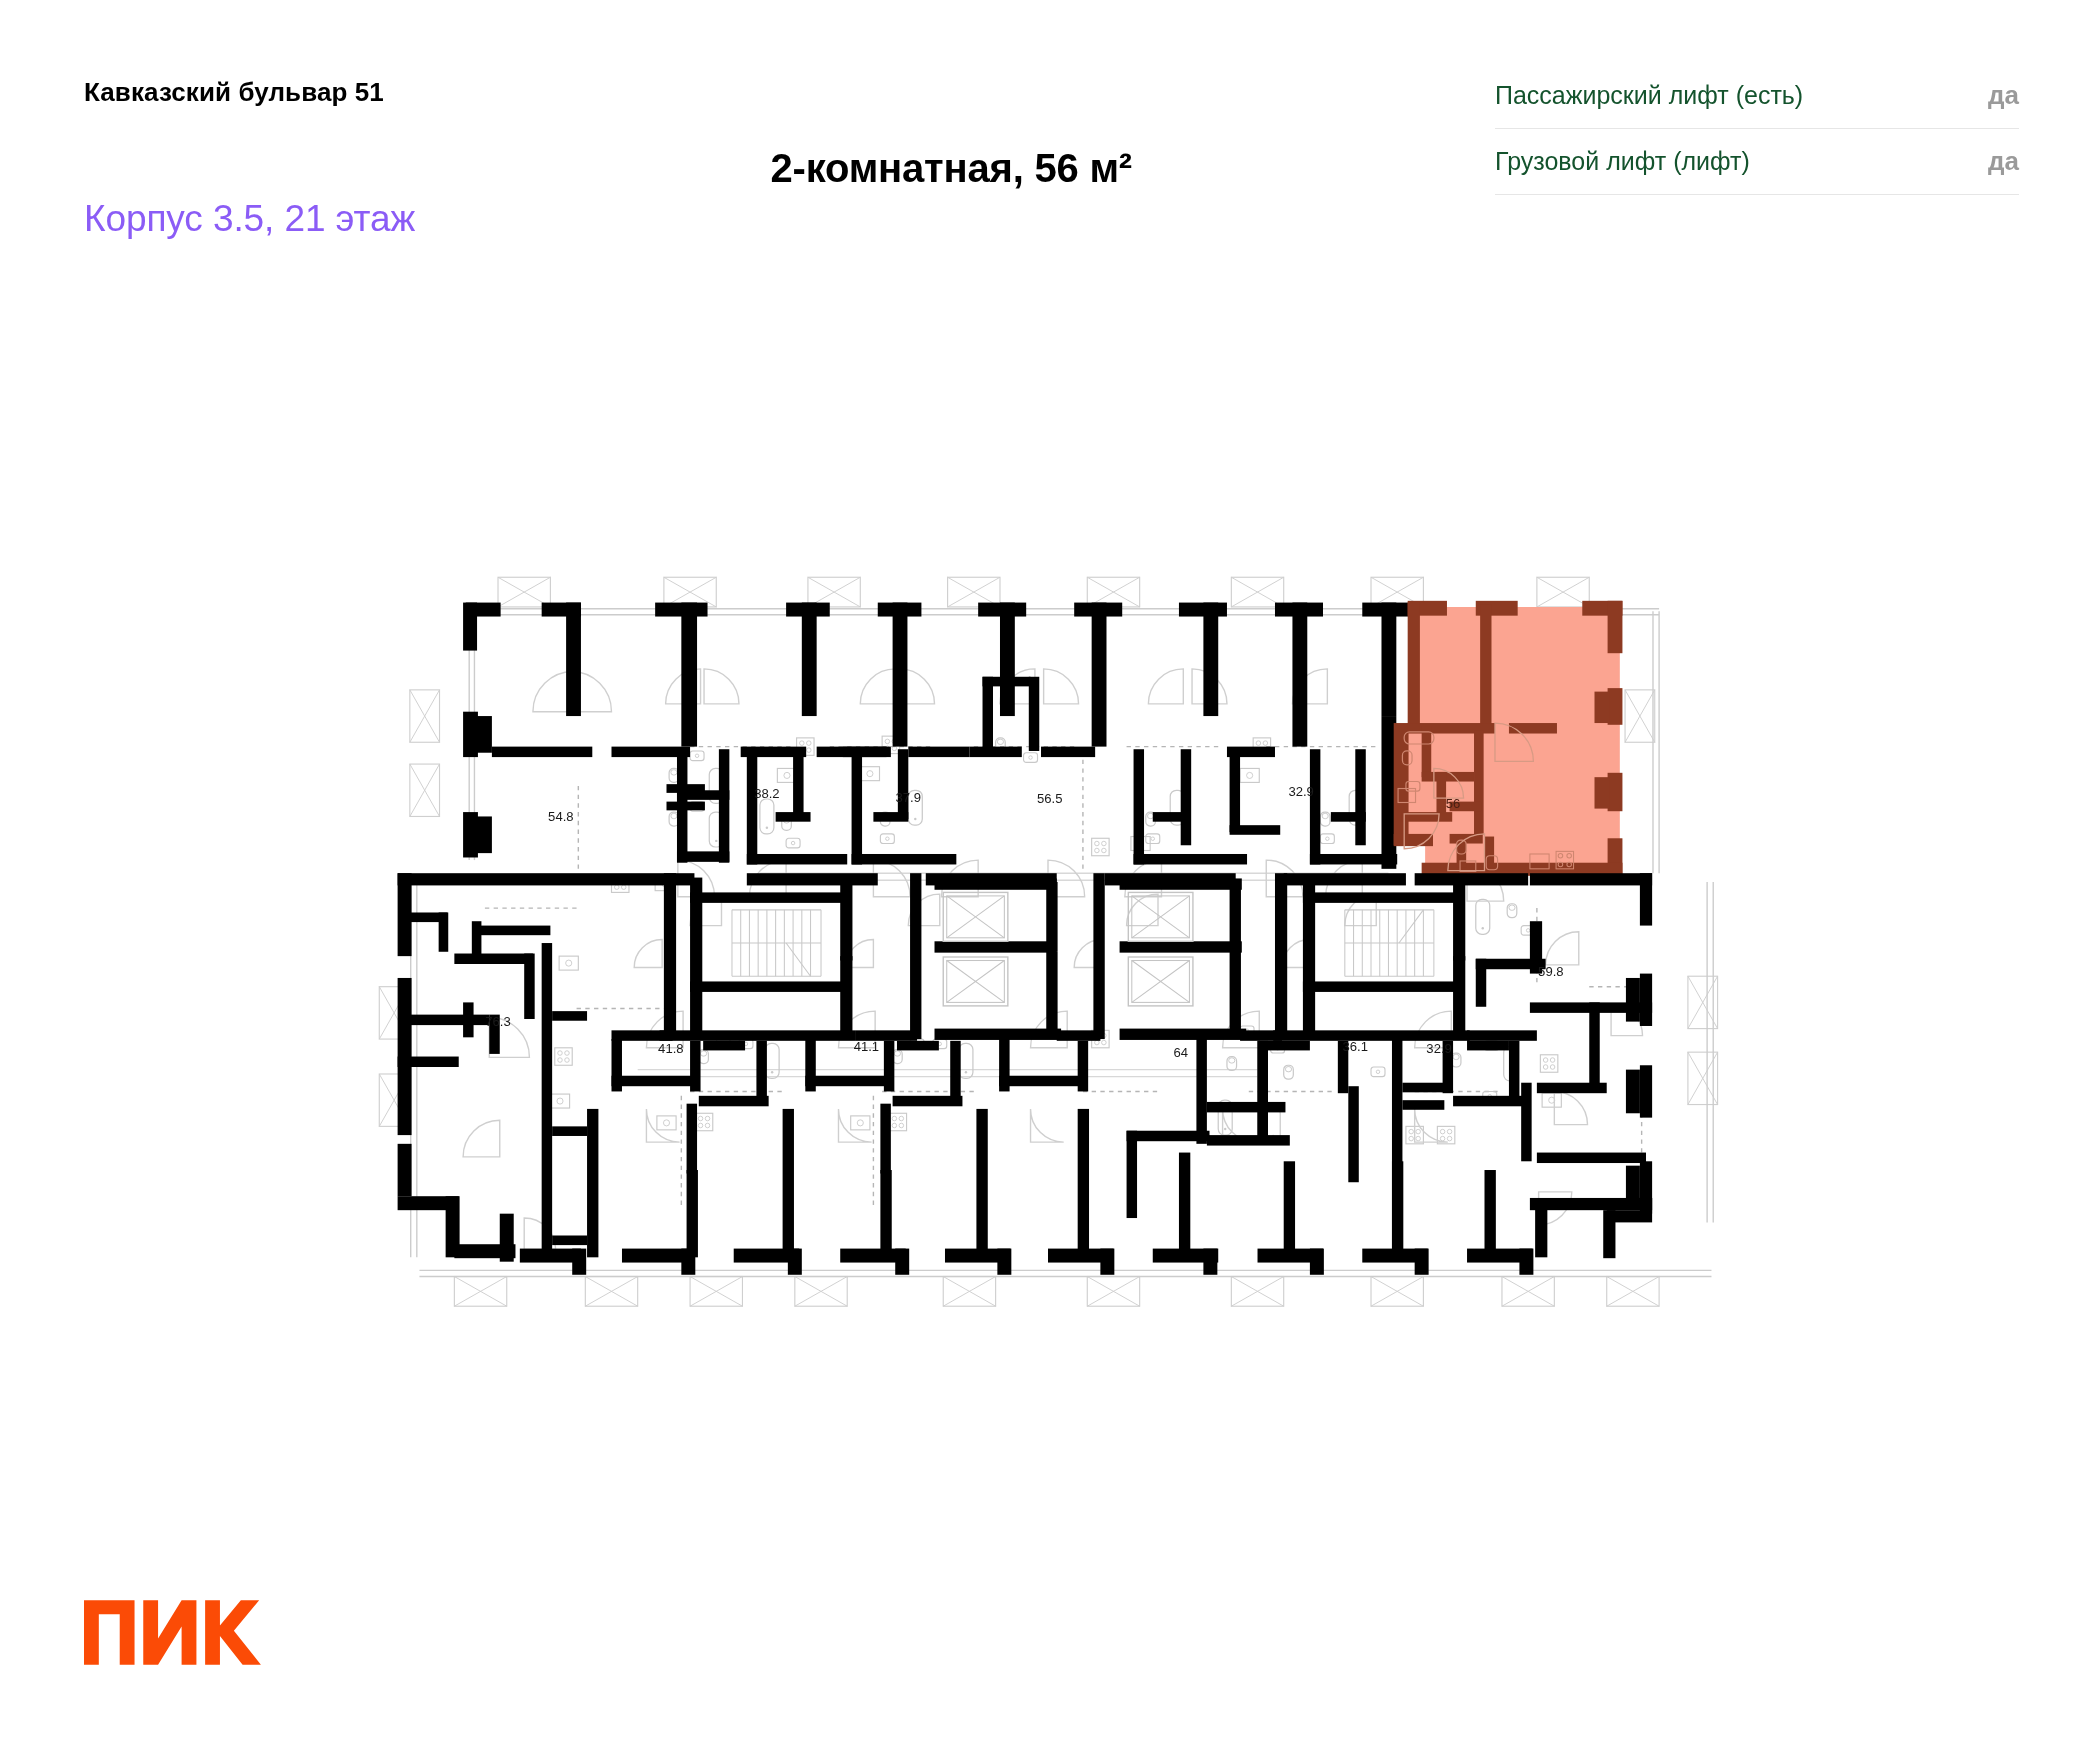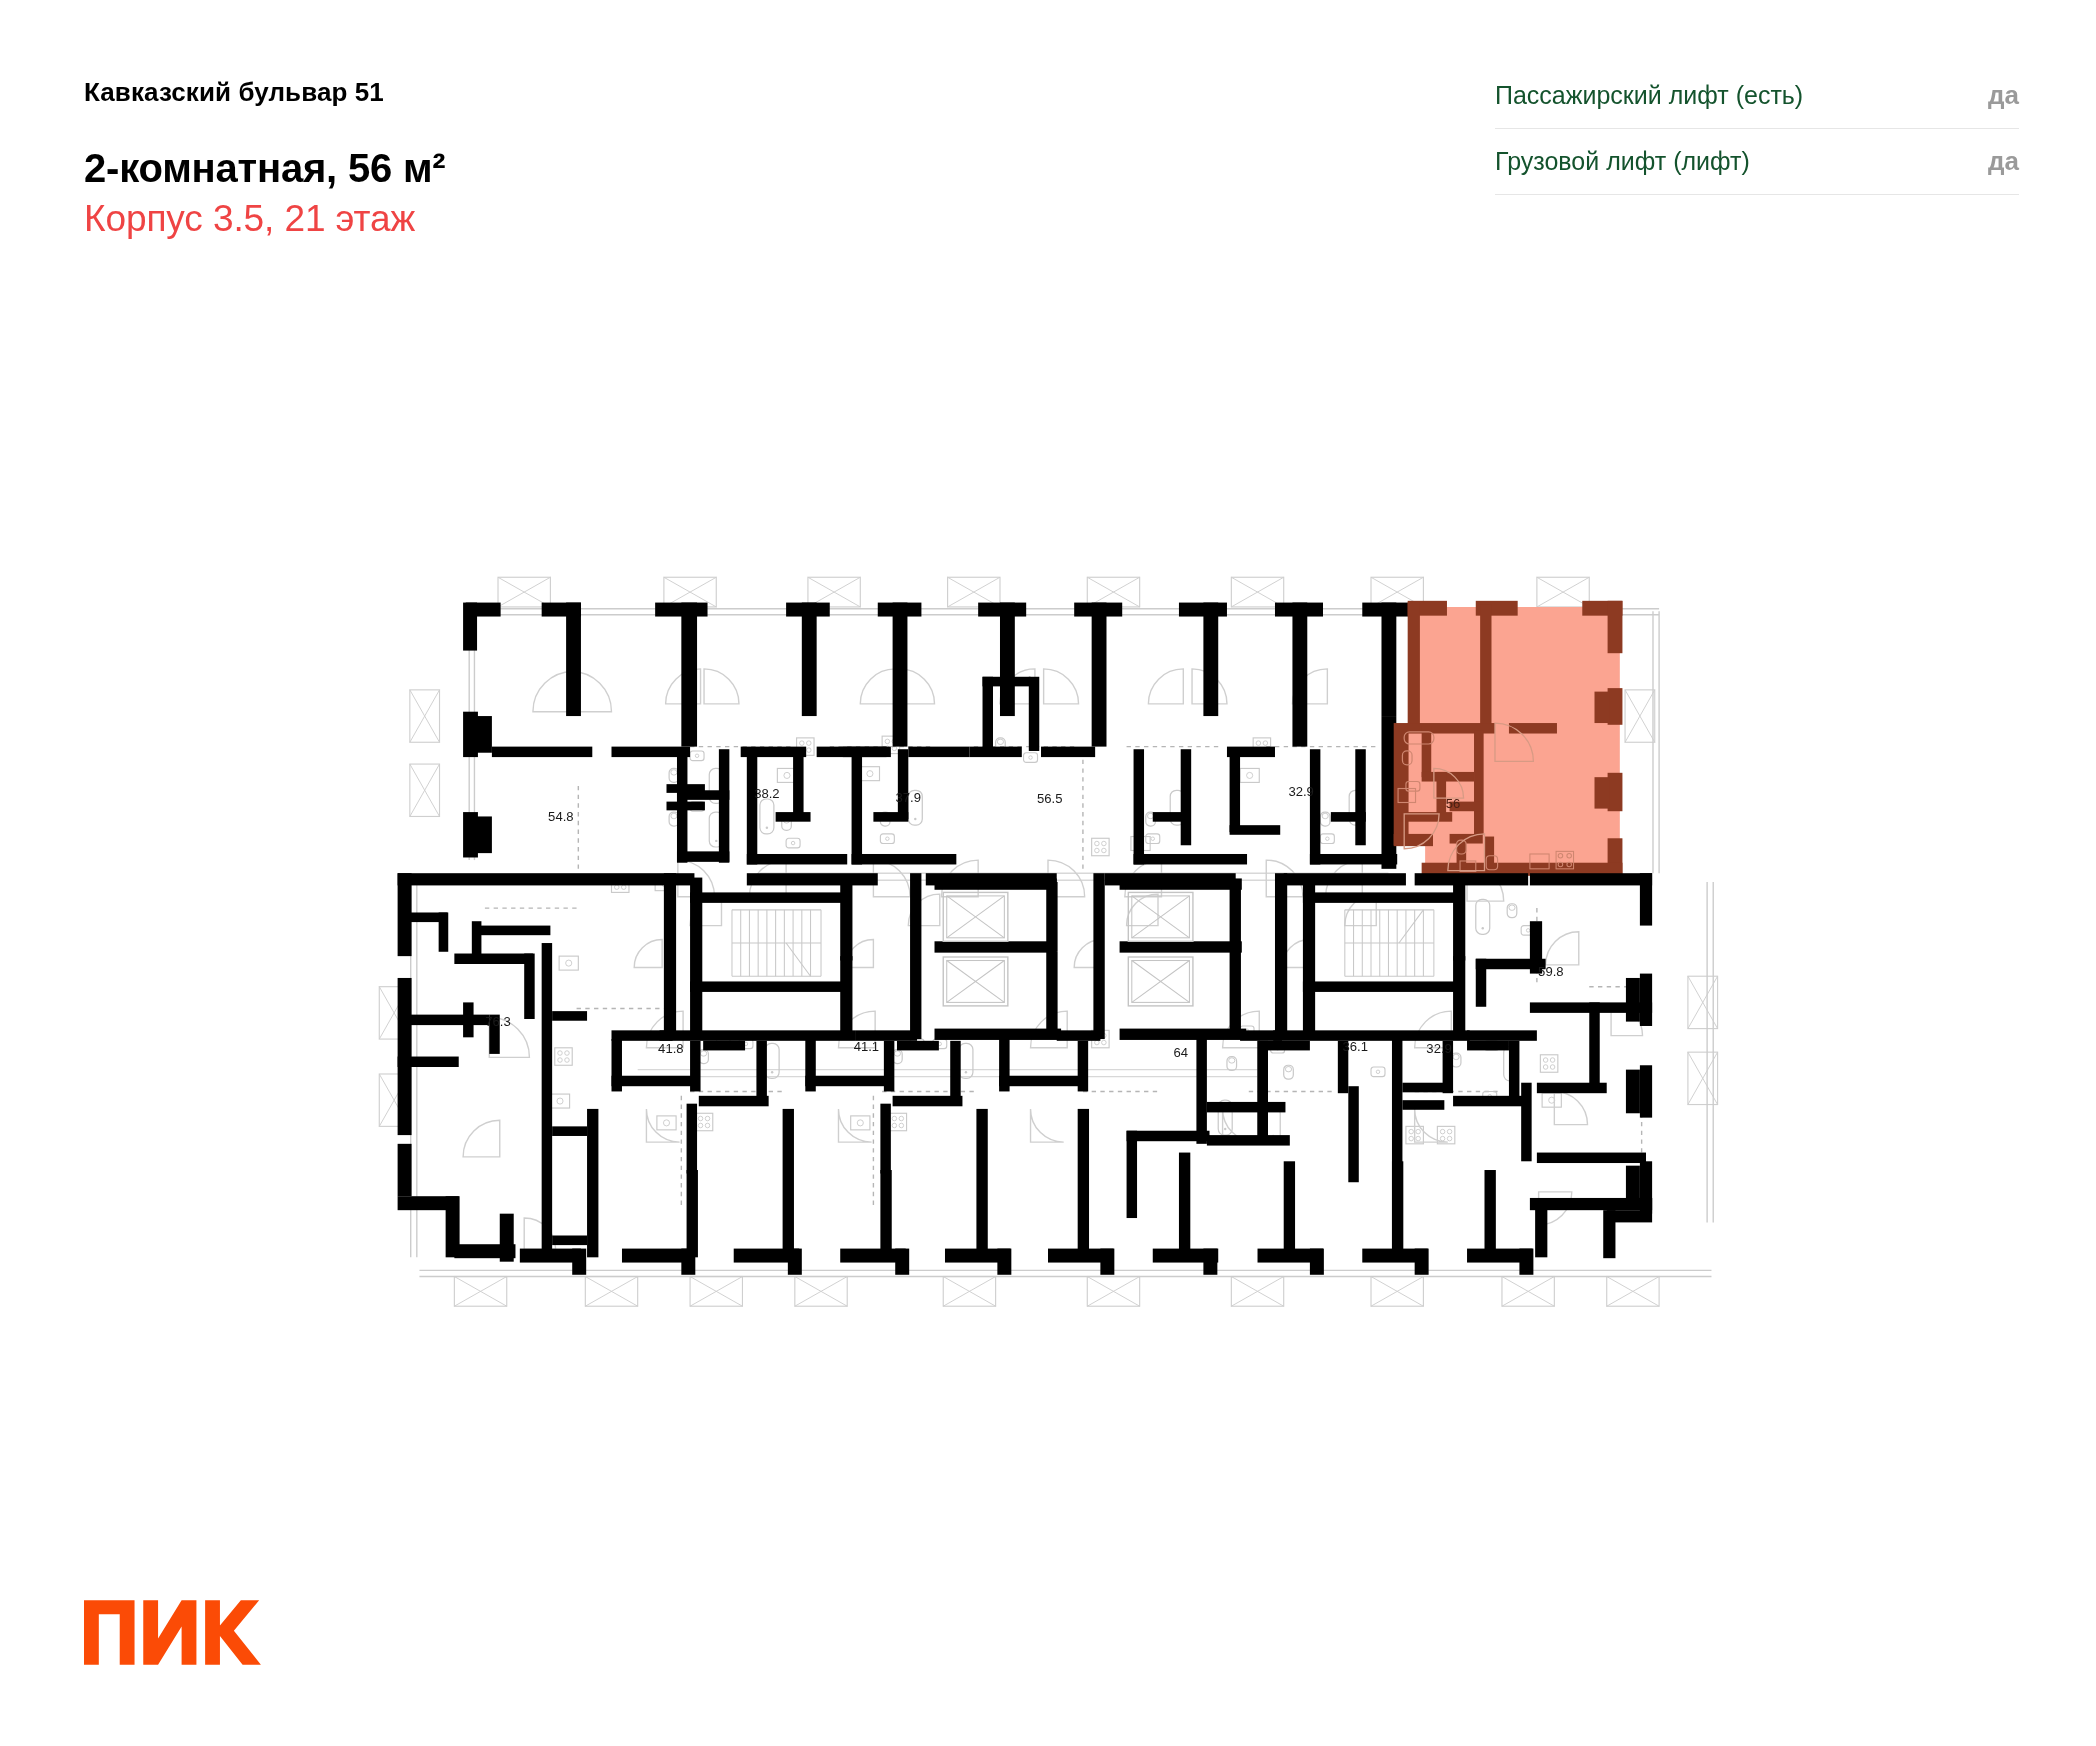--- a/index.html
+++ b/index.html
@@ -36,26 +36,27 @@
     color: #000;
     line-height: 1.2;
   }
   .title {
     margin-top: 38px;
     font-size: 40px;
     font-weight: 700;
     letter-spacing: -0.2px;
     color: #000;
     line-height: 1.12;
+    text-align: right;
   }
   .subtitle {
     margin-top: 7px;
     font-size: 37px;
     font-weight: 500;
-    color: #ef4444;
+    color: #8b5cf6;
     letter-spacing: -0.1px;
     line-height: 1.15;
   }
 
   .header-right {
     position: absolute;
     left: 1495px;
     top: 63px;
     width: 524px;
   }

